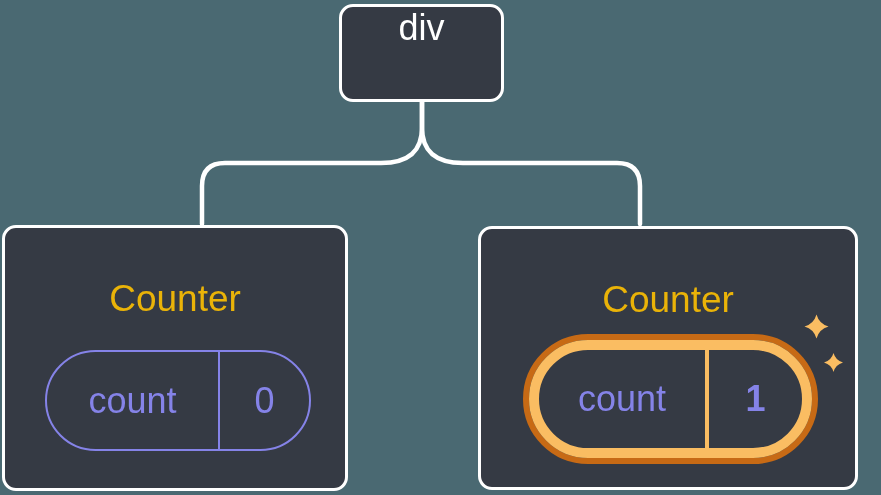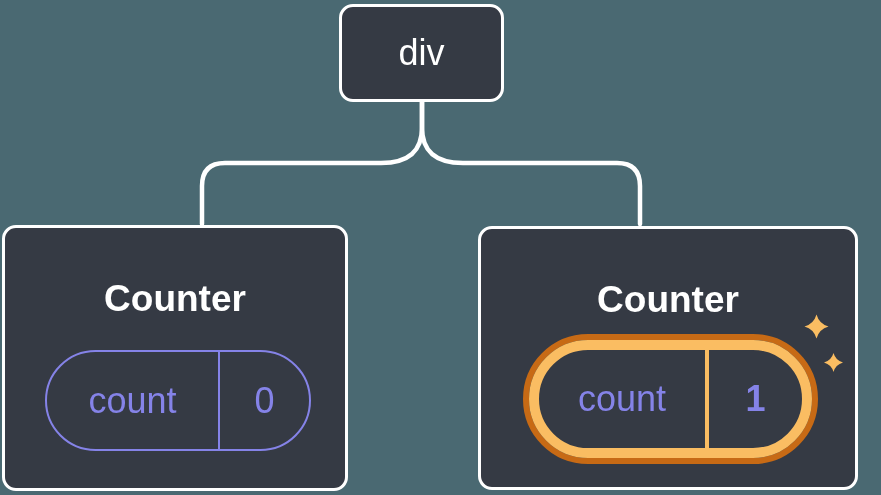--- a/index.html
+++ b/index.html
@@ -25,37 +25,36 @@
     position: absolute;
     background: #353A44;
     border: 3px solid #FFFFFF;
     border-radius: 14px;
   }
 
   .root-node {
     left: 339px; top: 4px;
     width: 165px; height: 98px;
     display: flex;
-    align-items: center;
     justify-content: center;
     color: #FFFFFF;
     font-size: 36px;
     font-weight: 500;
   }
 
   .card-first  { left: 2px;   top: 225px; width: 346px; height: 266px; }
   .card-second { left: 478px; top: 226px; width: 380px; height: 264px; }
 
   .node-title {
     position: absolute;
     top: 50px; left: 0; right: 0;
     text-align: center;
-    color: #ffffff;
+    color: #eab308;
     font-size: 37px;
-    font-weight: 700;
+    font-weight: 400;
   }
 
   
   .state-pill {
     position: absolute;
     left: 40px; top: 122px;
     width: 266px; height: 101px;
     border: 2px solid #8583E8;
     border-radius: 999px;
     display: flex;

